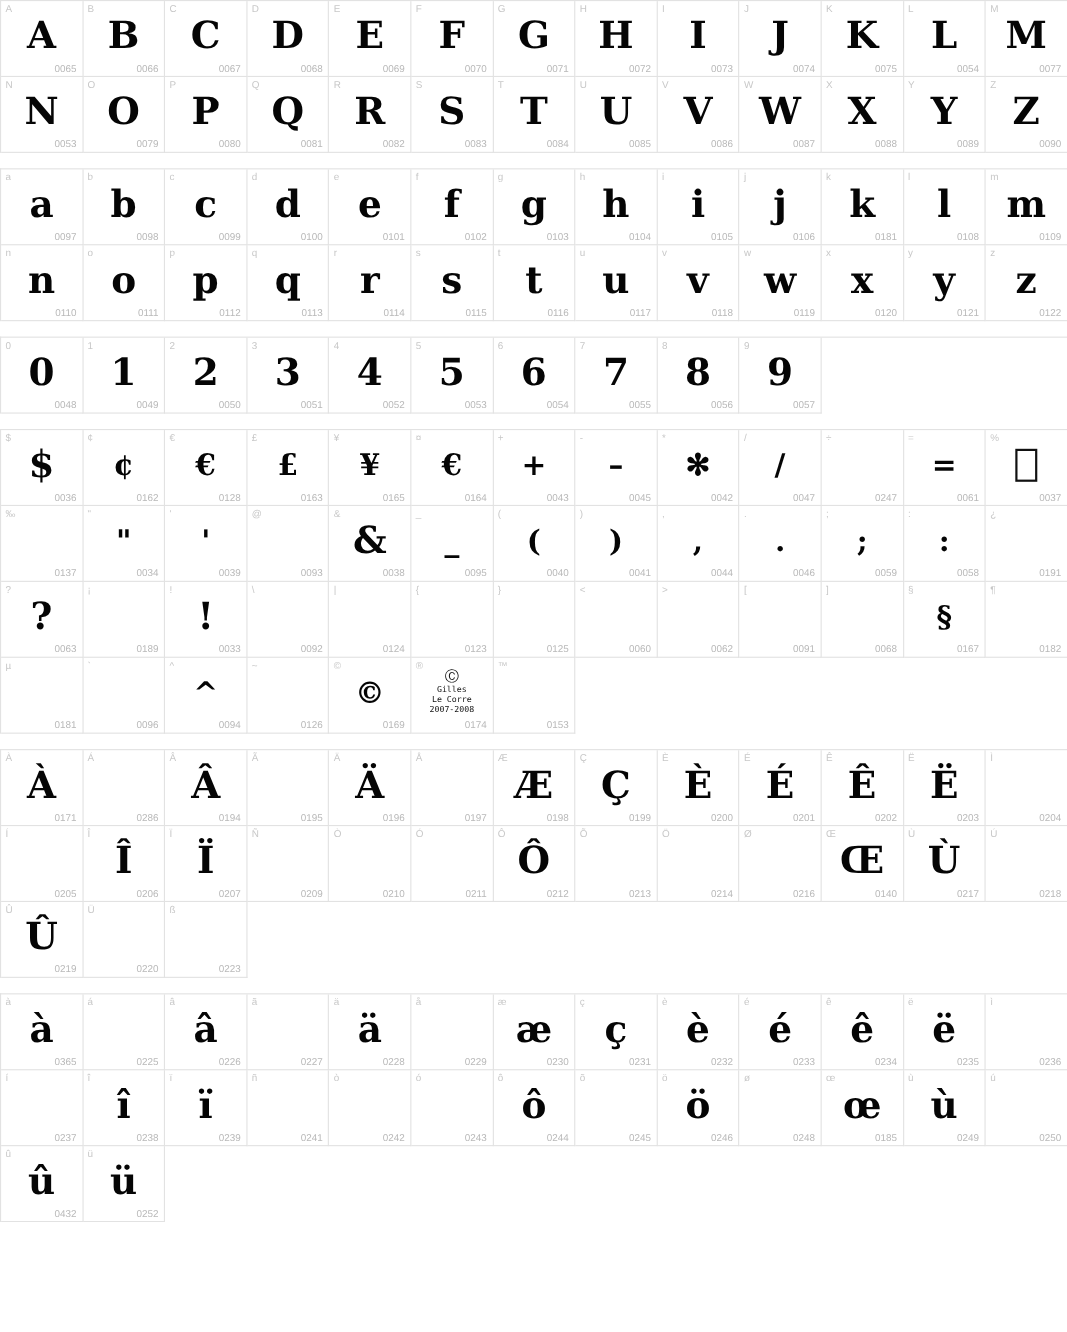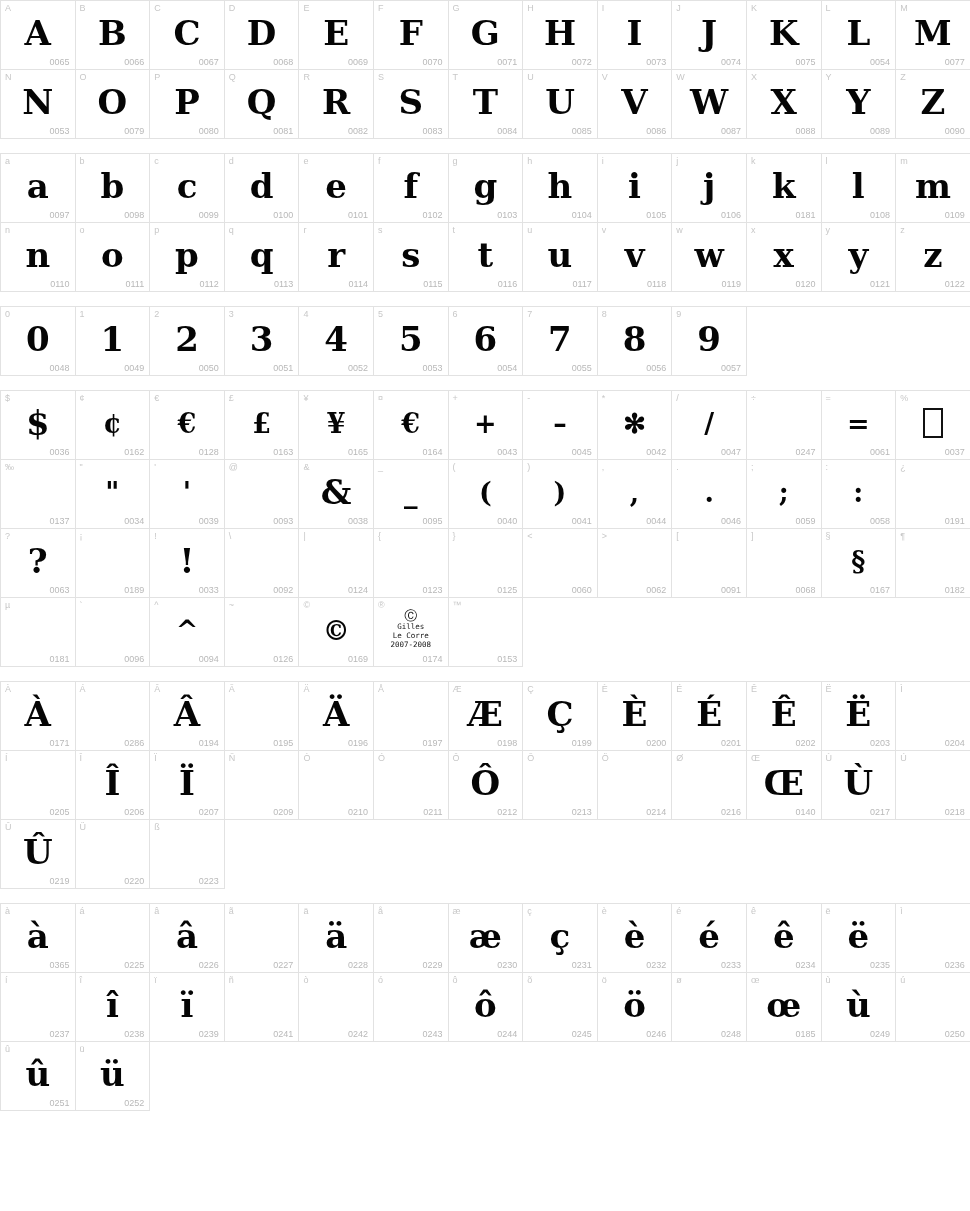--- a/index.html
+++ b/index.html
@@ -914,21 +914,21 @@
           <div class="glyph ">ù</div>
           <span class="code">0249</span>
         </div>
         <div class="cell empty-slot">
           <span class="corner">ú</span>
           <span class="code">0250</span>
         </div>
         <div class="cell">
           <span class="corner">û</span>
           <div class="glyph ">û</div>
-          <span class="code">0251</span>
+          <span class="code">0432</span>
         </div>
         <div class="cell">
           <span class="corner">ü</span>
           <div class="glyph ">ü</div>
           <span class="code">0252</span>
         </div>
         <div class="cell blank"></div>
         <div class="cell blank"></div>
         <div class="cell blank"></div>
         <div class="cell blank"></div>

